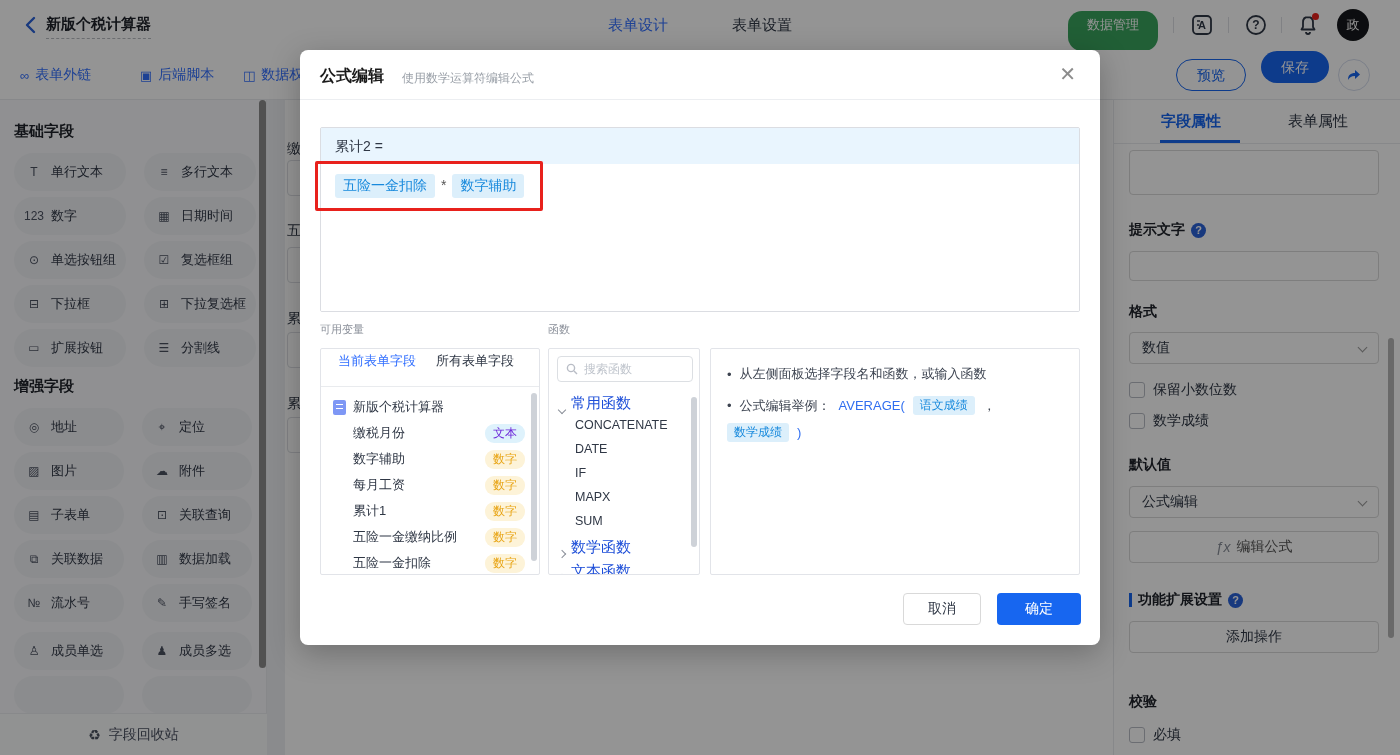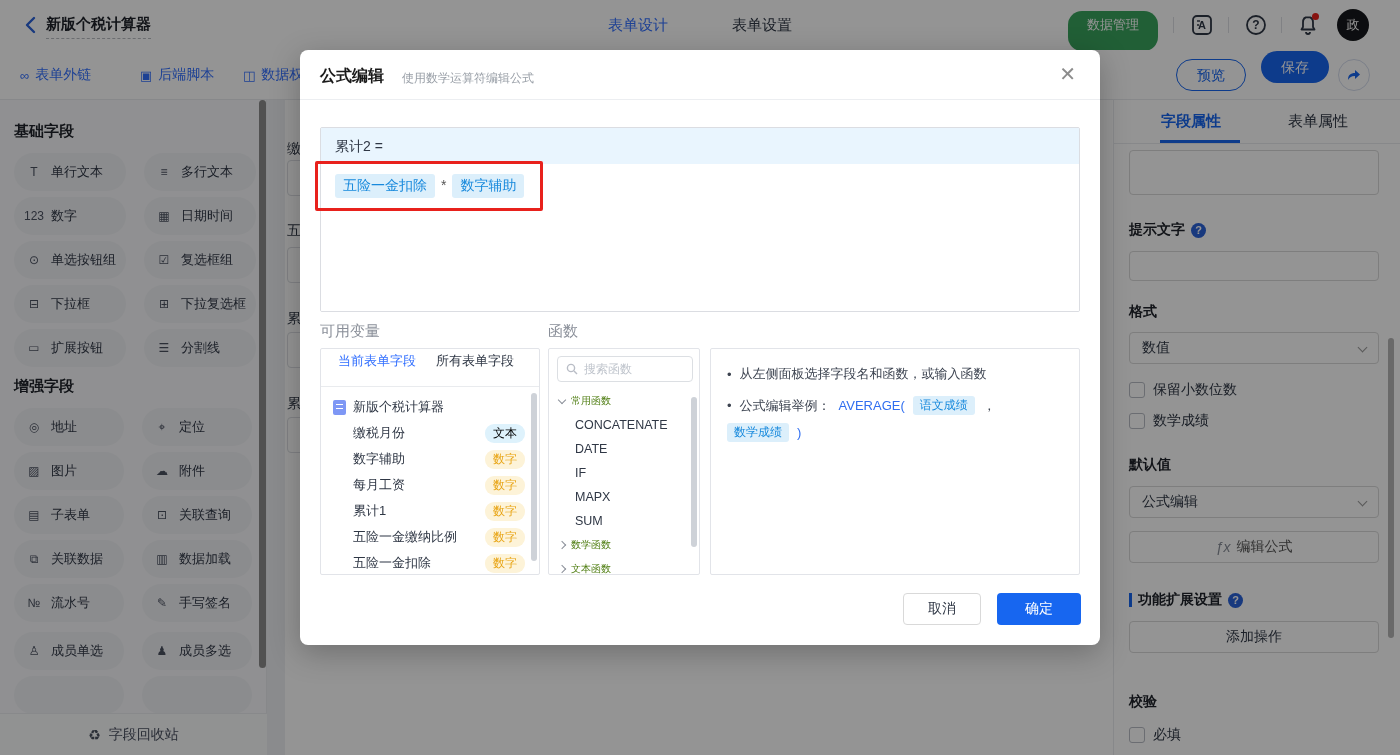--- a/index.html
+++ b/index.html
@@ -69,39 +69,39 @@
   .modal-header { position:relative; height:50px; border-bottom:1px solid #eceef1; }
   .modal-title { position:absolute; left:20px; top:16px; font-size:16px; font-weight:bold; color:#1a1a1a; }
   .modal-subtitle { position:absolute; left:102px; top:20px; font-size:12px; color:#9aa0a8; }
   .modal-close { position:absolute; right:24px; top:14px; font-size:20px; color:#8c8c8c; cursor:pointer; line-height:20px; }
   .editor-box { position:absolute; left:20px; top:77px; width:760px; height:185px; border:1px solid #dbdde2; border-radius:2px; overflow:hidden; }
   .editor-target { height:36px; background:#e9f5fe; font-size:14px; color:#2f3745; line-height:36px; padding-left:14px; }
   .editor-body { position:relative; height:149px; background:#fff; padding:10px 14px; cursor:text; }
   .chip { display:inline-block; background:#dceffb; color:#1789dc; font-size:14px; border-radius:3px; padding:3px 8px; cursor:pointer; }
   .op { display:inline-block; color:#555; font-size:14px; margin:0 6px; }
   .red-annotation { position:absolute; left:315px; top:161px; width:228px; height:50px; border:3px solid #e8211c; border-radius:2px; z-index:70; pointer-events:none; }
-  .panel-label { position:absolute; top:272px; font-size:15px; color:#8a8f99; }
+  .panel-label { position:absolute; top:272px; font-size:11px; color:#8a8f99; }
   .sub-panel { position:absolute; top:298px; height:227px; border:1px solid #e2e4e9; border-radius:2px; background:#fff; overflow:hidden; }
   .var-tabs { position:relative; height:38px; border-bottom:1px solid #e9ebee; }
   .var-tab { position:absolute; top:3px; font-size:13px; color:#2f3745; cursor:pointer; }
   .var-tab.active { color:#3370ff; }
   .tree-root { display:flex; align-items:center; gap:7px; height:26px; padding-left:12px; font-size:13px; color:#2f3745; }
   .doc-icon { width:13px; height:15px; background:#7e97f5; border-radius:2px; position:relative; flex:none; }
   .doc-icon::after { content:""; position:absolute; left:3px; top:4px; width:7px; height:1.5px; background:#fff; box-shadow:0 4px 0 #fff; }
   .var-row { display:flex; align-items:center; height:26px; padding:0 14px 0 32px; cursor:pointer; }
   .var-name { font-size:13px; color:#2f3745; flex:1; white-space:nowrap; overflow:hidden; }
   .badge { font-size:12px; border-radius:9px; padding:1px 8px; flex:none; }
-  .badge-text { background:#def2fc; color:#000000; }
+  .badge-text { background:#def2fc; color:#6d28d9; }
   .badge-num { background:#fdf3d8; color:#e8a413; }
   .inner-scroll { position:absolute; right:2px; width:6px; border-radius:3px; background:#ced2d8; }
   .fn-search { position:absolute; left:8px; top:7px; width:136px; height:26px; border:1px solid #dcdfe3; border-radius:4px; display:flex; align-items:center; gap:6px; padding:0 8px; cursor:text; }
   .fn-search input { border:none; outline:none; width:90px; font-size:12px; color:#333; background:transparent; }
   .fn-search input::placeholder { color:#bfc4cc; }
   .fn-list { position:absolute; left:0; top:40px; width:100%; }
-  .fn-group { display:flex; align-items:center; gap:6px; height:24px; padding-left:10px; font-size:10px; color:#4d7c0f; cursor:pointer; }
+  .fn-group { display:flex; align-items:flex-end; gap:6px; height:24px; padding-left:10px; font-size:15px; color:#1d4ed8; cursor:pointer; }
   .fn-item { height:24px; line-height:24px; padding-left:26px; font-size:12.5px; color:#2f3745; cursor:pointer; }
   .caret { width:6px; height:6px; border-right:1.5px solid #8a8f99; border-bottom:1.5px solid #8a8f99; flex:none; }
   .caret.down { transform:rotate(45deg); margin-top:-3px; }
   .caret.right { transform:rotate(-45deg); }
   .hint-row { display:flex; gap:8px; font-size:13px; color:#3c4350; margin-bottom:13px; align-items:center; flex-wrap:wrap; }
   .hint-bullet { color:#3c4350; flex:none; }
   .hint-fn { color:#2f6ef0; }
   .hint-chip { background:#dceffb; color:#1789dc; font-size:12px; border-radius:3px; padding:1px 7px; }
   .modal-footer { position:absolute; right:19px; bottom:20px; display:flex; gap:16px; }
   .btn-cancel { width:78px; height:32px; border:1px solid #d9d9d9; border-radius:4px; background:#fff; color:#2f3745; font-size:14px; cursor:pointer; }

